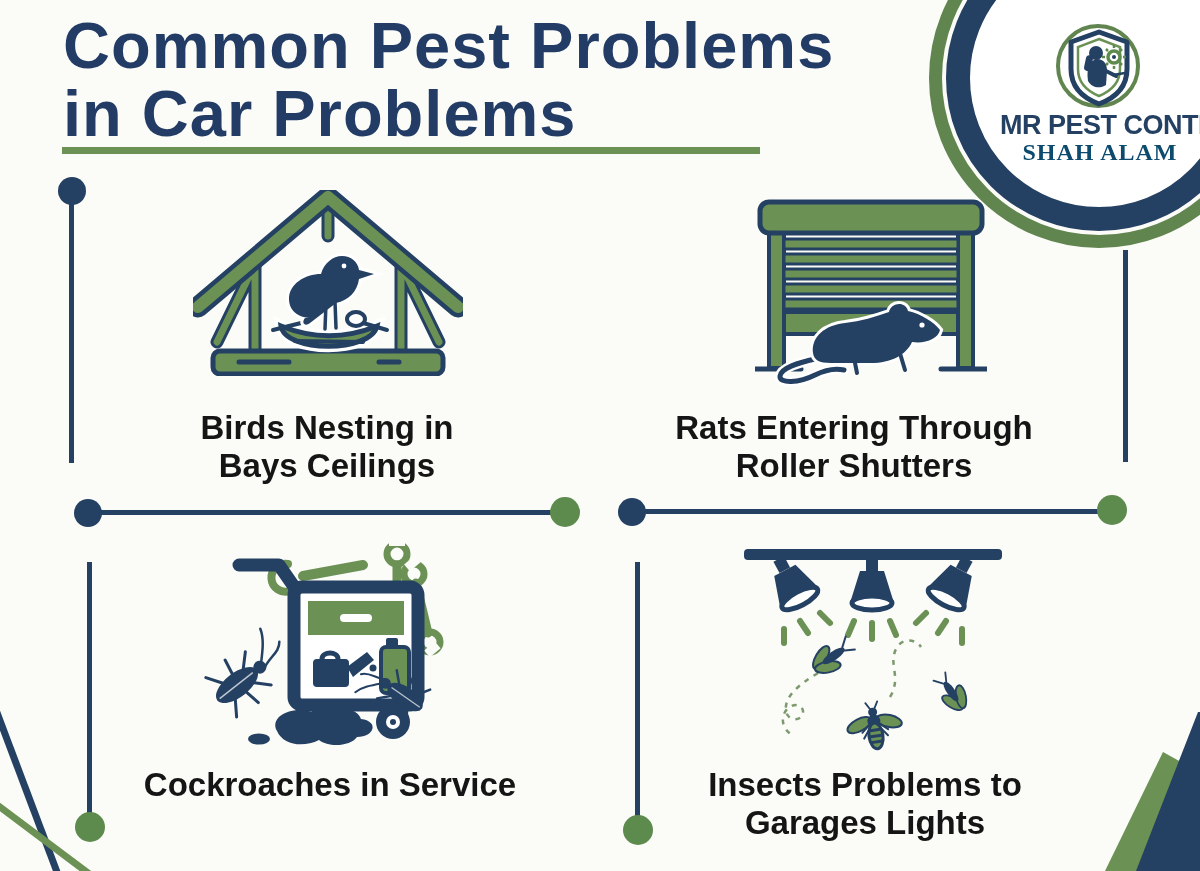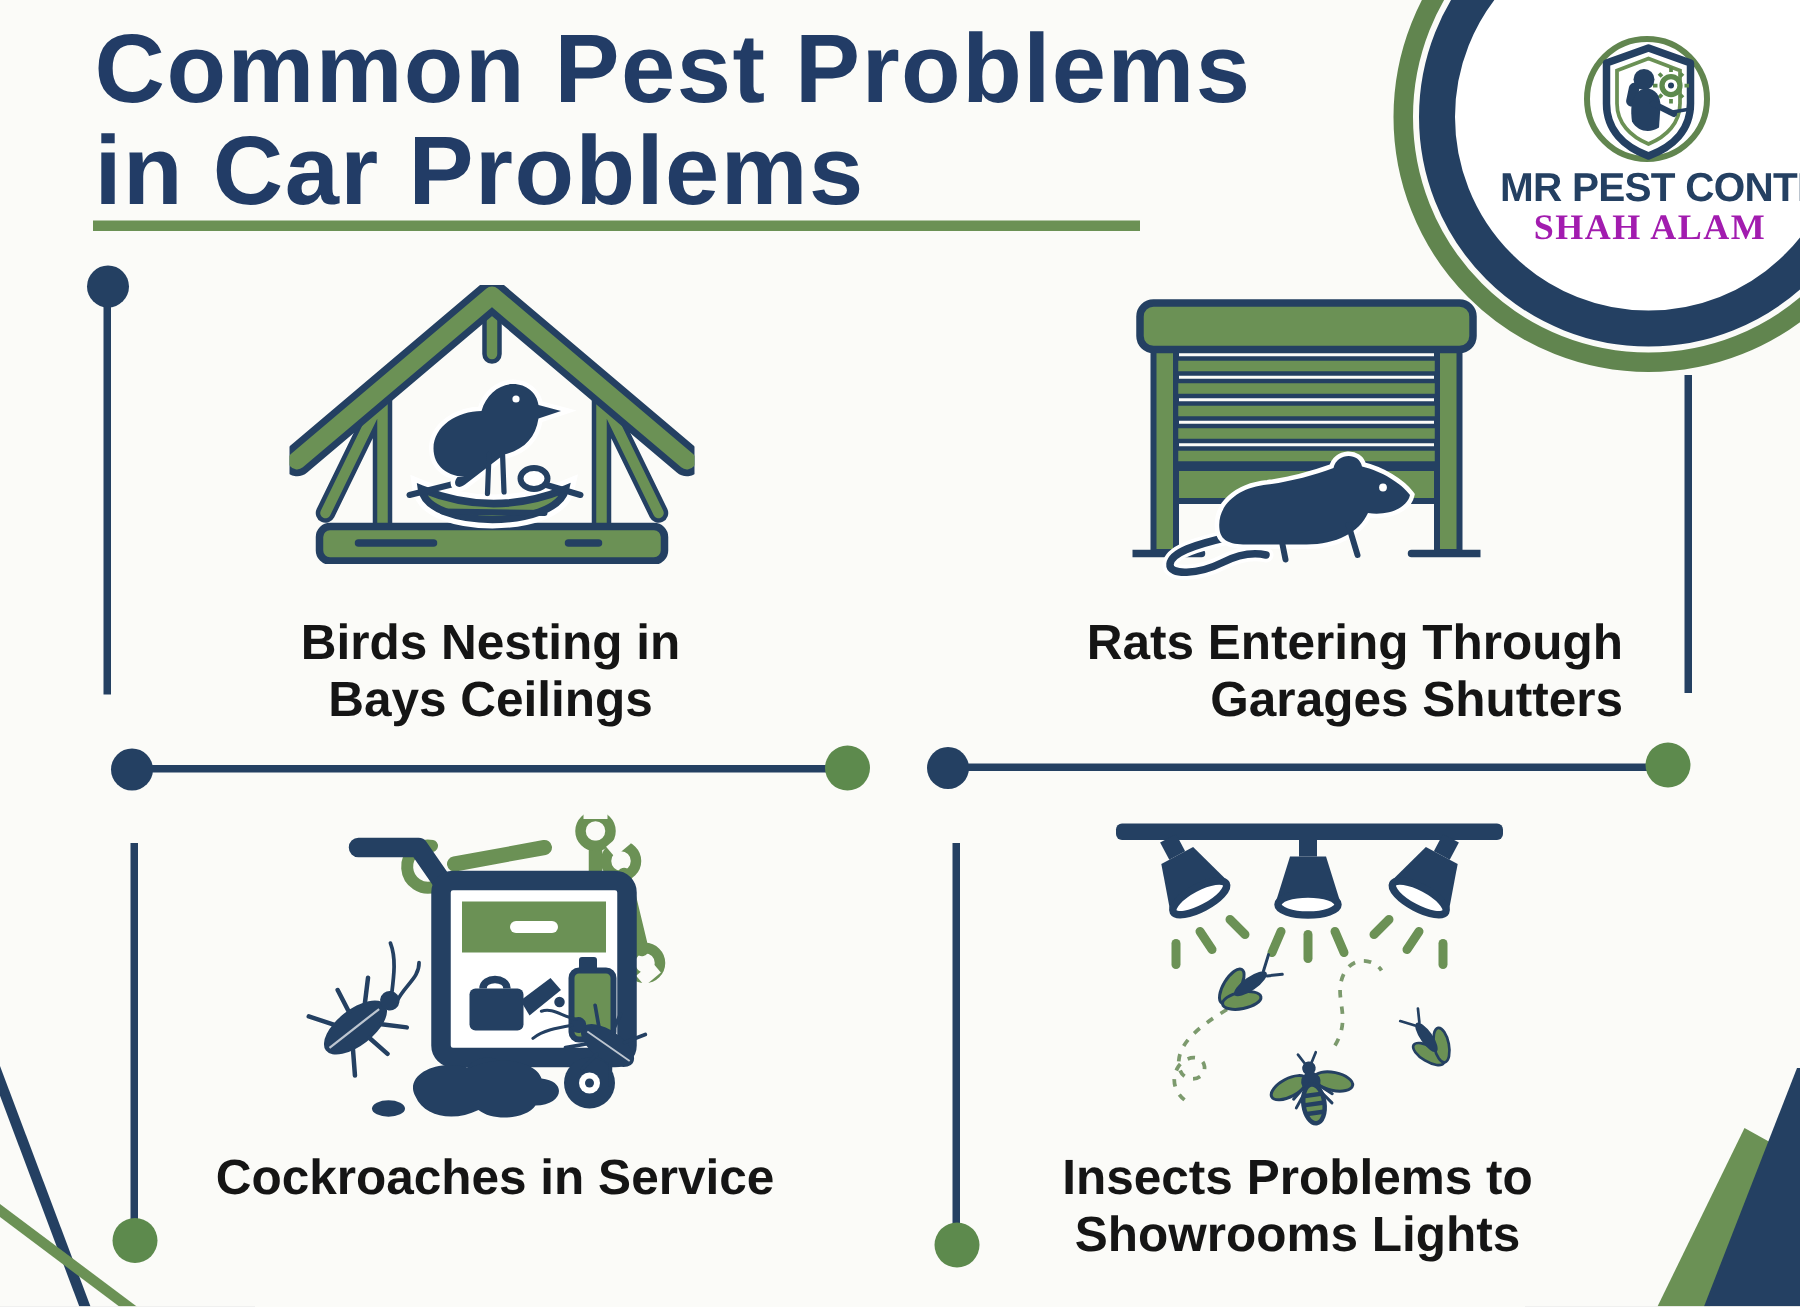--- a/index.html
+++ b/index.html
@@ -11,21 +11,21 @@
   .title-underline{position:absolute;left:62px;top:147px;width:698px;height:7px;background:#6b9155;}
   
   .ring{position:absolute;border-radius:50%;box-sizing:border-box;}
   .ring-green{left:929px;top:-92px;width:340px;height:340px;border:13px solid #61854f;}
   .ring-navy{left:946px;top:-75px;width:306px;height:306px;border:24px solid #244062;background:#fff;}
   .shield-ring{position:absolute;left:1056px;top:24px;width:84px;height:84px;border:4px solid #61854f;
                border-radius:50%;box-sizing:border-box;background:#fff;}
   .brand{position:absolute;left:1000px;top:110px;width:200px;text-align:center;white-space:nowrap;
          font-size:27px;font-weight:bold;color:#244062;letter-spacing:-0.5px;}
   .brand-sub{position:absolute;left:1000px;top:139px;width:200px;text-align:center;white-space:nowrap;
-         font-family:"Liberation Serif",serif;font-size:24px;font-weight:bold;color:#a21caf;letter-spacing:1px;}
+         font-family:"Liberation Serif",serif;font-size:24px;font-weight:bold;color:#0c4a6e;letter-spacing:1px;}
   
   .dot{position:absolute;border-radius:50%;}
   .dot-navy{background:#244062;}
   .dot-green{background:#5d8a4d;}
   .cline{position:absolute;background:#244062;}
   
   .caption{position:absolute;width:390px;text-align:center;font-size:33px;font-weight:bold;
            color:#151515;line-height:1.14;}
   .icon{position:absolute;}
 </style>
@@ -256,25 +256,25 @@
       <circle cx="0" cy="-8" r="6.5" fill="#244062"></circle>
       <ellipse cx="0" cy="7" rx="7" ry="13" fill="#6b9155" stroke="#244062" stroke-width="3"></ellipse>
       <path d="M-6.5,1 L6.5,1 M-7,7 L7,7 M-5.5,13 L5.5,13" stroke="#244062" stroke-width="3"></path>
     </g>
   </svg>
 
   <div class="caption" style="left:132px;top:409px;">
     <div>Birds Nesting in</div>
     <div>Bays Ceilings</div>
   </div>
-  <div class="caption" style="left:692px;top:409px;text-align:right;">
+  <div class="caption" style="left:659px;top:409px;">
     <div>Rats Entering Through</div>
-    <div>Garages Shutters</div>
+    <div>Roller Shutters</div>
   </div>
   <div class="caption" style="left:135px;top:766px;">
     <div>Cockroaches in Service</div>
   </div>
   <div class="caption" style="left:670px;top:766px;">
     <div>Insects Problems to</div>
-    <div>Showrooms Lights</div>
+    <div>Garages Lights</div>
   </div>
 
 </div>
 
 </body></html>

